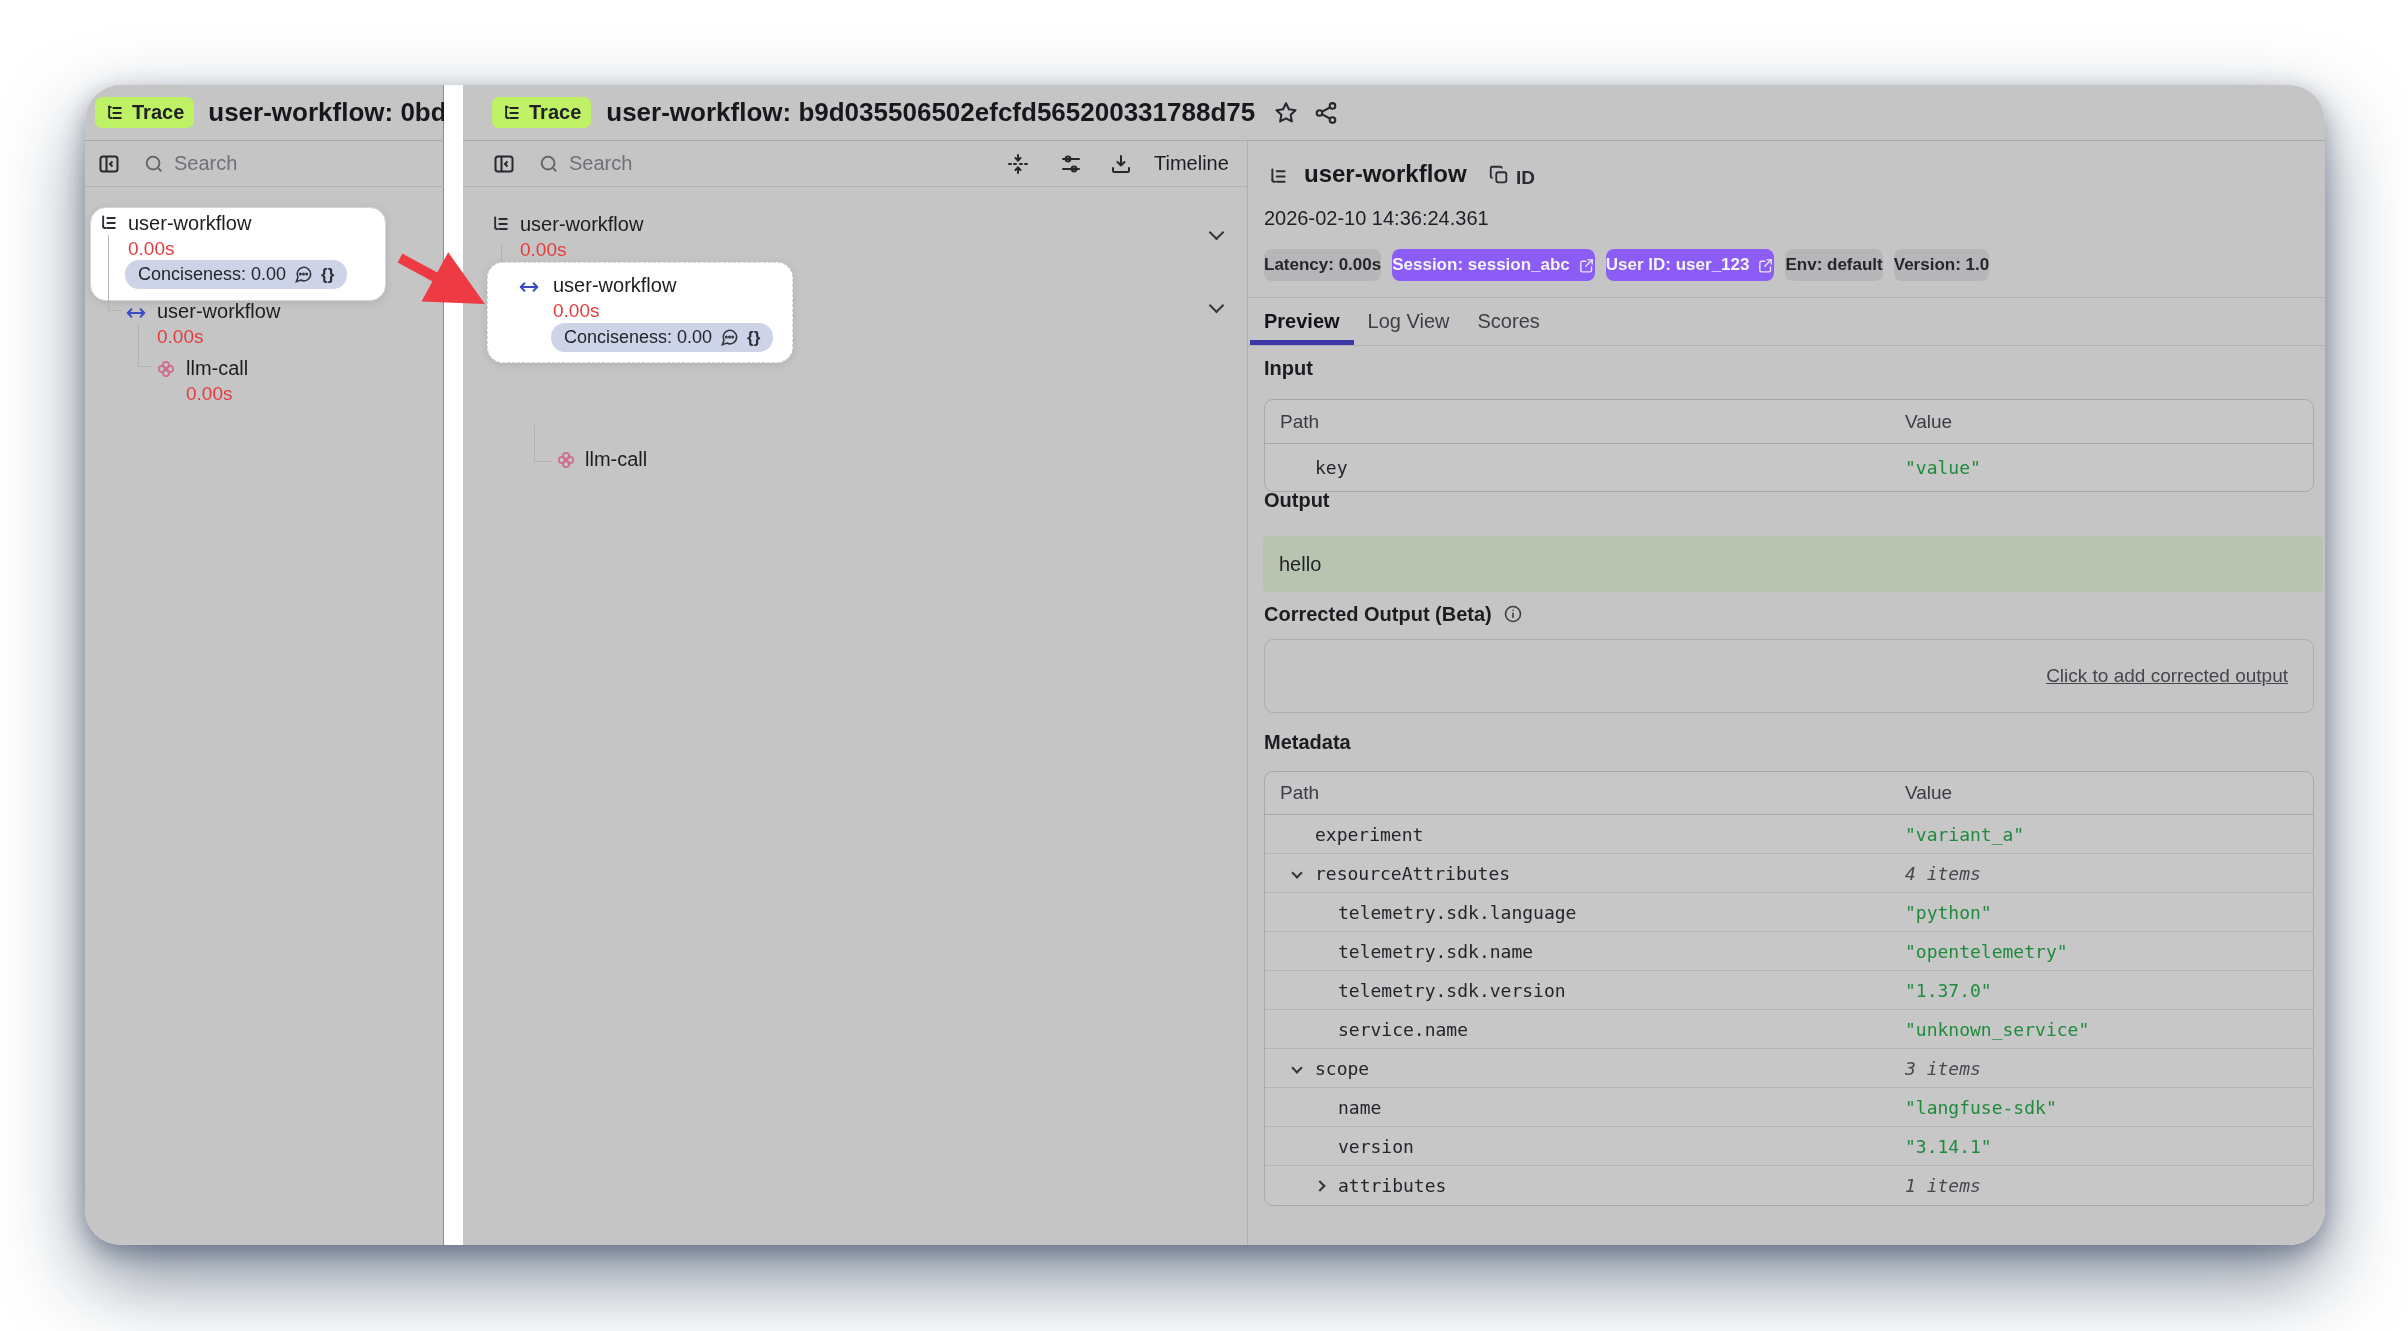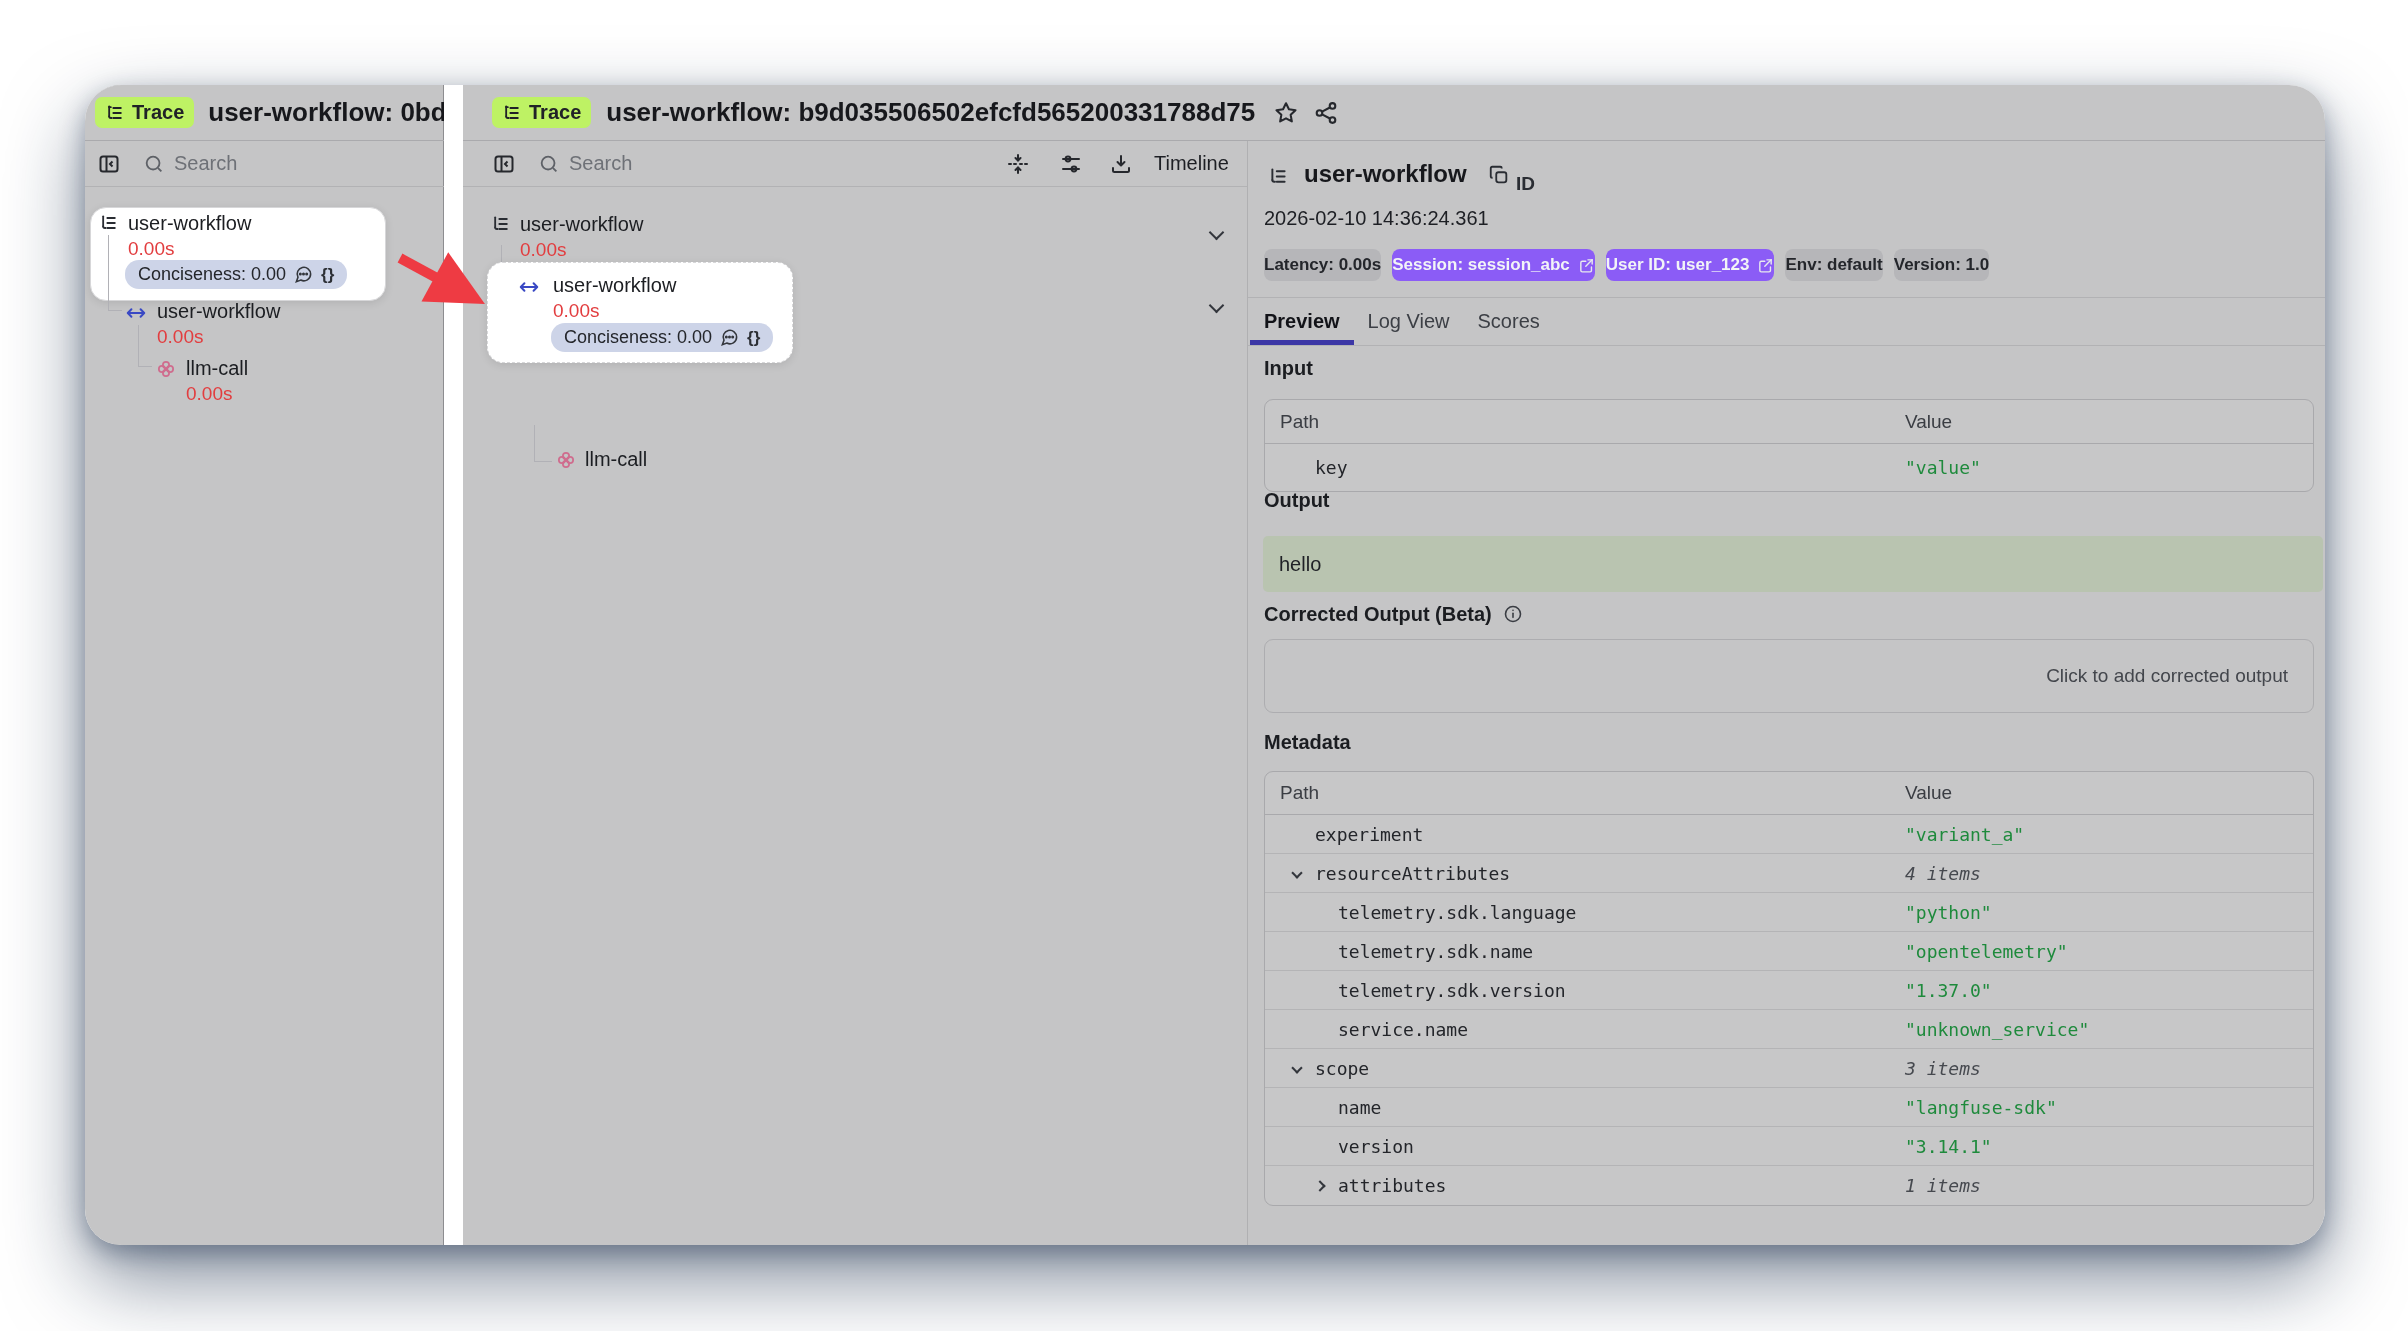--- a/index.html
+++ b/index.html
@@ -70,21 +70,21 @@
   .tcell.path{ width:640px; padding-left:50px; display:flex; align-items:center; }
   .trow.ind1 .tcell.path{ padding-left:73px; }
   .tcell.val.string{ color:#1e8a3c; }
   .tcell.val.items{ color:#46494f; font-style:italic; }
   .tchev{ width:22px; margin-left:-22px; display:inline-flex; }
   .tchev .chev{ width:8px; height:8px; border-color:#33363c; }
 
   .outband{ position:absolute; left:15px; width:1060px; height:56px; background:#b9c4b0; border-radius:5px; display:flex; align-items:center; }
   .outband span{ font-size:20px; color:#1f2126; padding-left:16px; }
   .corrbox{ position:absolute; left:16px; width:1050px; height:74px; border:1px solid #adadb0; border-radius:9px; display:flex; align-items:center; justify-content:flex-end; }
-  .corrbox span{ font-size:19px; color:#43464c; padding-right:25px; }
+  .corrbox span{ font-size:19px; color:#43464c; padding-right:25px;text-decoration:underline; }
 
   svg{ display:block; }
   .arrow-svg{ position:absolute; left:378px; top:238px; z-index:50; }
 </style>
 </head>
 <body>
 
 <div class="shadow-wrap"></div>
 
 <div class="win win1">
@@ -315,21 +315,21 @@
           <path d="M5 16c0 1.2.8 2 2 2h1"></path>
         </svg>
     </span>
     <span class="rp-title abs" style="left:56px; top:19px;">user-workflow</span>
     <span class="icon abs" style="left:240px; top:23px;">
       <svg width="22" height="22" viewBox="0 0 24 24" fill="none" stroke="#2a2d33" stroke-width="2">
           <rect x="9" y="9" width="11" height="11" rx="2.5"></rect>
           <path d="M5 15H4.5A1.5 1.5 0 0 1 3 13.5v-9A1.5 1.5 0 0 1 4.5 3h9A1.5 1.5 0 0 1 15 4.5V5"></path>
         </svg>
     </span>
-    <span class="rp-id abs" style="left:268px; top:32px;">ID</span>
+    <span class="rp-id abs" style="left:268px; top:26px;">ID</span>
 
     <span class="rp-ts">2026-02-10 14:36:24.361</span>
 
     <div class="badges">
       <span class="badge gray">
           <span>Latency: 0.00s</span>
         </span>
       <span class="badge dark">
           <span>Session: session_abc</span>
         <span class="icon">

